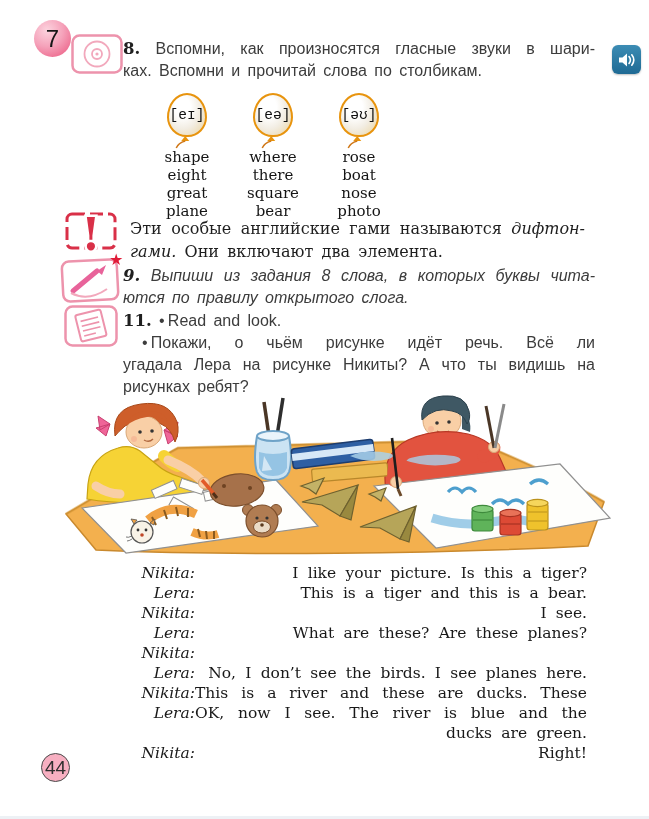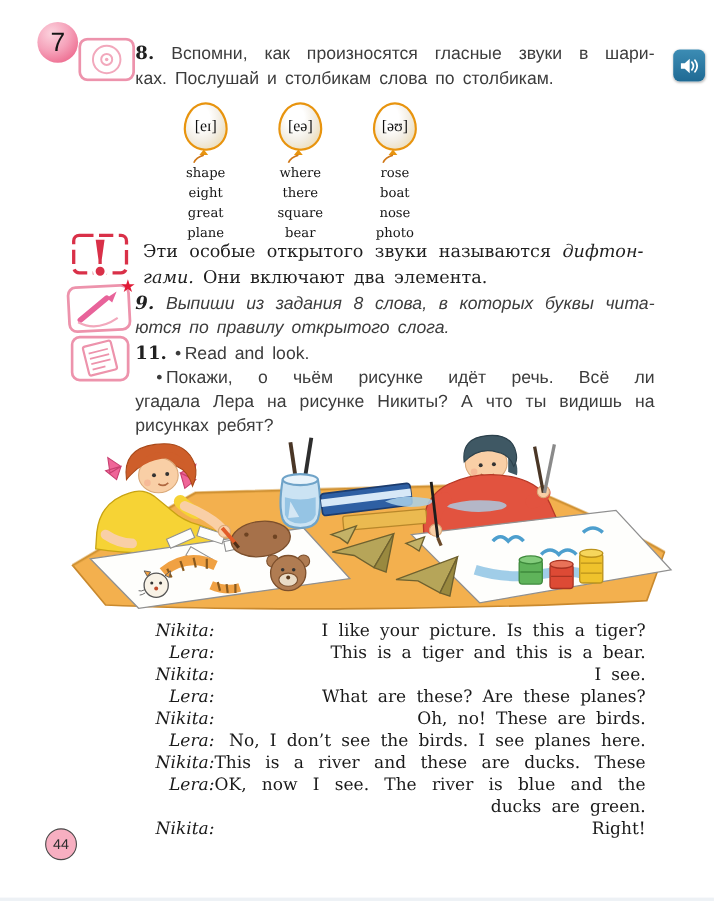--- a/index.html
+++ b/index.html
@@ -29,40 +29,40 @@
     background:linear-gradient(180deg,#3C8CB4,#1F6A94);display:flex;align-items:center;justify-content:center;
     box-shadow:0 1px 2px rgba(0,0,0,0.25);cursor:pointer;}
 
   
   #balloons{left:144px;top:93px;position:absolute;display:flex;}
   .bcol{width:86px;text-align:center;}
   .balloon{position:relative;width:40px;height:44px;margin:0 auto;
     border:2px solid #E8940E;border-radius:50% 50% 48% 48% / 55% 55% 45% 45%;
     background:radial-gradient(ellipse at 38% 30%, #ffffff 25%, #f2ede3 55%, #ecd9ad 90%, #e9d09a 100%);
     display:flex;align-items:center;justify-content:center;box-sizing:border-box;}
-  .sound{font-family:Liberation Serif, serif;font-size:14.5px;color:#111;}
+  .sound{font-family:Liberation Mono, monospace;font-size:14.5px;color:#111;}
   .tail{position:absolute;left:50%;top:41px;transform:translateX(-58%);}
   .words{margin-top:11px;}
-  .word{font-family:"DejaVu Serif",serif;font-size:12px;line-height:18px;color:#151515;}
+  .word{font-family:"DejaVu Serif",serif;font-size:15px;line-height:18px;color:#151515;}
 
   
   #note-text{left:130px;right:64px;top:217px;position:absolute;font-size:16px;line-height:23px;
     word-spacing:0.2em;font-family:"DejaVu Serif",serif;color:#1e1e1e;}
 
   
   #dialogue{left:123px;right:62px;top:563px;position:absolute;
     font-family:"DejaVu Serif",serif;font-size:15.5px;color:#191919;word-spacing:0.28em;}
   .drow{display:flex;}
   .spk{flex:0 0 72px;font-style:italic;line-height:20px;text-align:right;}
   .dtxt{flex:1;}
   .dline{line-height:20px;text-align:right;}
 
   #page-badge{left:41px;top:753px;width:29px;height:29px;border-radius:50%;
     background:#F7AFC1;border:1.6px solid #4a4a4a;box-sizing:border-box;
-    display:flex;align-items:center;justify-content:center;font-size:13px;color:#2e2e2e;}
+    display:flex;align-items:center;justify-content:center;font-size:19px;color:#2e2e2e;}
 
   #bottom-line{position:absolute;left:0;right:0;bottom:0;height:3px;background:#edf1f5;}
 </style>
 </head>
 <body>
 
 <div id="page">
 
   <div id="unit-badge" class="abs">
     <span>7</span>
@@ -80,21 +80,21 @@
   <div id="audio-btn" class="abs">
     <svg width="17" height="16" viewBox="0 0 17 16">
       <path d="M1,5.5 h3.5 L9,1.5 v13 L4.5,10.5 H1 Z" fill="#fff"></path>
       <path d="M11,4.5 q2.8,3.5 0,7" stroke="#fff" stroke-width="1.6" fill="none" stroke-linecap="round"></path>
       <path d="M13.8,2.8 q4,5.2 0,10.4" stroke="#fff" stroke-width="1.6" fill="none" stroke-linecap="round"></path>
     </svg>
   </div>
 
   <div class="instr" style="top:38px;">
     <span class="line fill"><b class="num">8.</b> <span>Вспомни, как произносятся гласные звуки в шари-</span></span>
-    <span class="line"><span>ках. Послушай и столбикам слова по столбикам.</span></span>
+    <span class="line"><span>ках. Вспомни и прочитай слова по столбикам.</span></span>
   </div>
 
   <div id="balloons">
     <div class="bcol">
       <div class="balloon">
         <span class="sound">[eɪ]</span>
         <svg class="tail" width="22" height="13" viewBox="0 0 22 13">
             <path d="M11,0 L7,5 h8 Z" fill="#E8940E"></path>
             <path d="M11,5 Q4,7 2,12" stroke="#D07818" stroke-width="1.5" fill="none"></path>
           </svg>
@@ -139,21 +139,21 @@
   </div>
 
   <div class="gicon" style="left:64px;top:208px;">
     <svg width="56" height="54">
       <rect x="3" y="6" width="48" height="34" rx="5" fill="none" stroke="#D93048" stroke-width="3" stroke-dasharray="13 5"></rect>
       <text x="27" y="42" text-anchor="middle" font-family="DejaVu Serif, serif" font-weight="bold" font-size="44" fill="#D93048" paint-order="stroke" stroke="#ffffff" stroke-width="5">!</text>
     </svg>
   </div>
 
   <div id="note-text">
-    <span class="line fill"><span>Эти особые открытого звуки называются</span> <i>дифтон-</i></span>
+    <span class="line fill"><span>Эти особые английские гами называются</span> <i>дифтон-</i></span>
     <span class="line"><i>гами.</i> <span>Они включают два элемента.</span></span>
   </div>
 
   <div class="gicon" style="left:60px;top:250px;">
     <svg width="64" height="54">
       <g transform="translate(1,9)">
         <rect x="1.5" y="1.5" width="55" height="40" rx="7" fill="#fff" stroke="#ED93AC" stroke-width="2.5" transform="rotate(-3 28 21)"></rect>
         <path d="M12,32 L36,12" stroke="#E8639A" stroke-width="5" stroke-linecap="round"></path>
         <path d="M36,12 l9,-6 -4,10 z" fill="#E8639A"></path>
         <path d="M10,34 q17,9 36,-4" stroke="#F2A8BC" stroke-width="2" fill="none"></path>
@@ -335,23 +335,20 @@
         </div>
     </div>
     <div class="drow">
       <span class="spk">Lera:</span>
       <div class="dtxt">
           <div class="dline">What are these? Are these planes?</div>
         </div>
     </div>
     <div class="drow">
       <span class="spk">Nikita:</span>
-      <div class="dtxt">
-          <div class="dline">Oh, no! These are birds.</div>
-        </div>
     </div>
     <div class="drow">
       <span class="spk">Lera:</span>
       <div class="dtxt">
           <div class="dline">No, I don’t see the birds. I see planes here.</div>
         </div>
     </div>
     <div class="drow">
       <span class="spk">Nikita:</span>
       <div class="dtxt">

